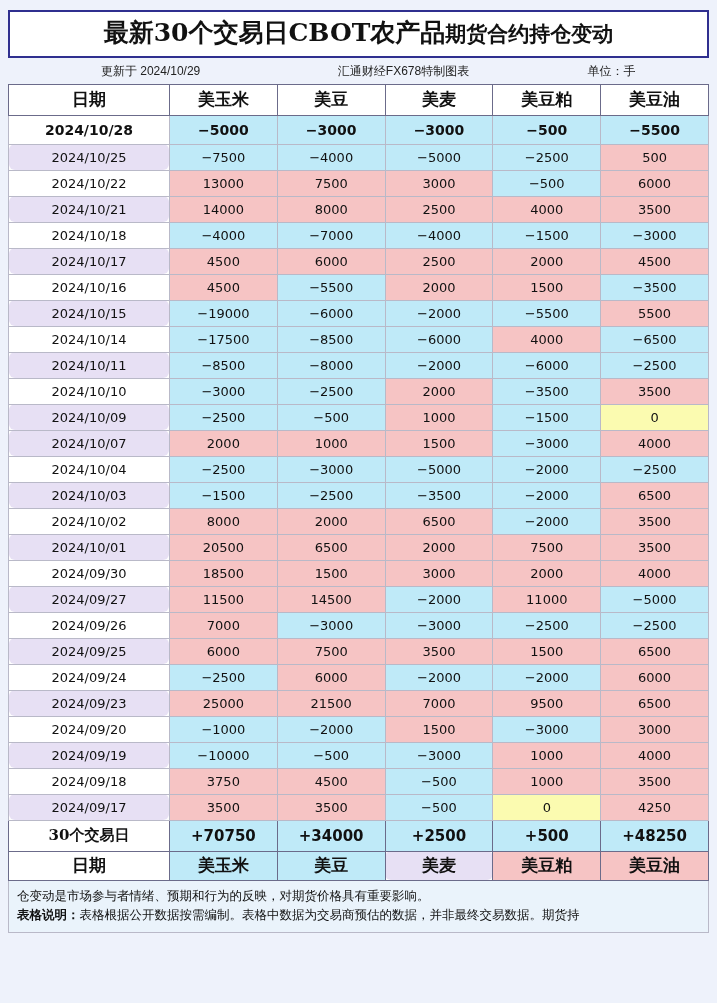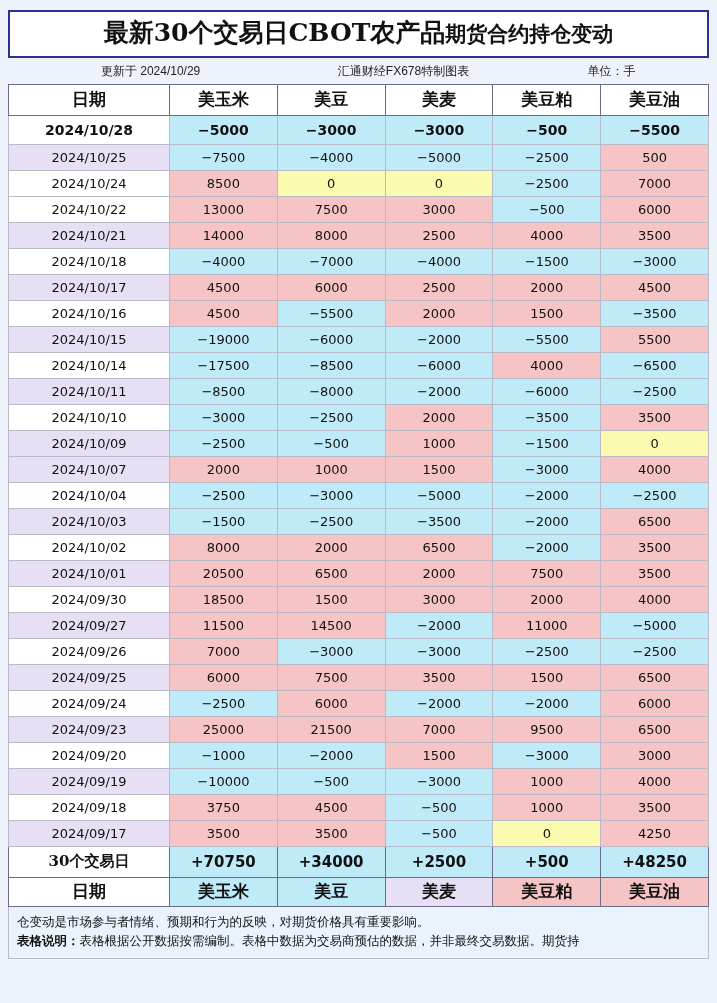--- a/index.html
+++ b/index.html
@@ -67,21 +67,21 @@
   col.c-v{width:15.4%;}
   .datecell{
     font-size:13px;
     font-weight:normal;
   }
   tr.first-row td{ font-weight:bold; font-size:14px; height:28px;}
   tr.first-row .datecell{ font-size:14px; font-weight:bold;}
   .blue{background:#bfeaf8;}
   .pink{background:#f6c4c4;}
   .yellow{background:#fbfbb0;}
-  .lav{background:#e7e0f4;}
+  .lav{background:#e7e0f4;border-radius:6px;}
   .white{background:#ffffff;}
   .sumrow td{
     font-weight:bold;
     font-size:15px;
     height:30px;
     border:1px solid #6b6b8a;
   }
   .sumrow .datecell{font-size:15px;font-weight:bold;font-family:"DejaVu Serif","Liberation Serif",serif;}
   .footrow td{
     font-family:"DejaVu Serif","Liberation Serif",serif;
@@ -148,28 +148,20 @@
         </tr>
         <tr class="row">
           <td class="datecell lav">2024/10/25</td>
           <td class="blue">−7500</td>
           <td class="blue">−4000</td>
           <td class="blue">−5000</td>
           <td class="blue">−2500</td>
           <td class="pink">500</td>
         </tr>
         <tr class="row">
-          <td class="datecell white">2024/10/24</td>
-          <td class="pink">8500</td>
-          <td class="yellow">0</td>
-          <td class="yellow">0</td>
-          <td class="blue">−2500</td>
-          <td class="pink">7000</td>
-        </tr>
-        <tr class="row">
           <td class="datecell white">2024/10/22</td>
           <td class="pink">13000</td>
           <td class="pink">7500</td>
           <td class="pink">3000</td>
           <td class="blue">−500</td>
           <td class="pink">6000</td>
         </tr>
         <tr class="row">
           <td class="datecell lav">2024/10/21</td>
           <td class="pink">14000</td>

